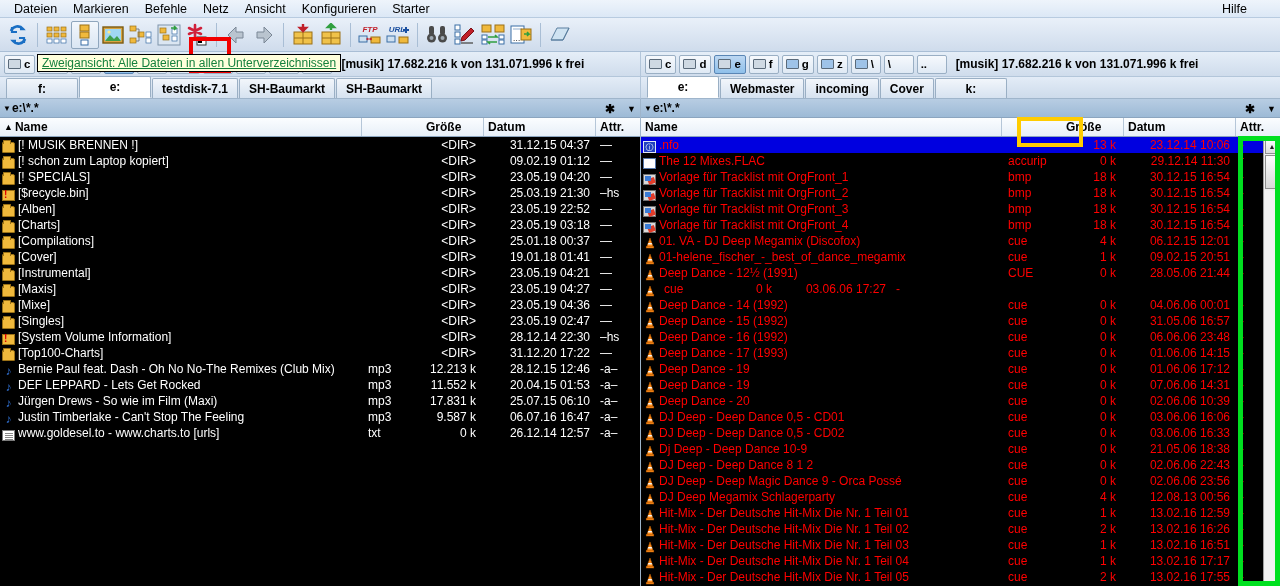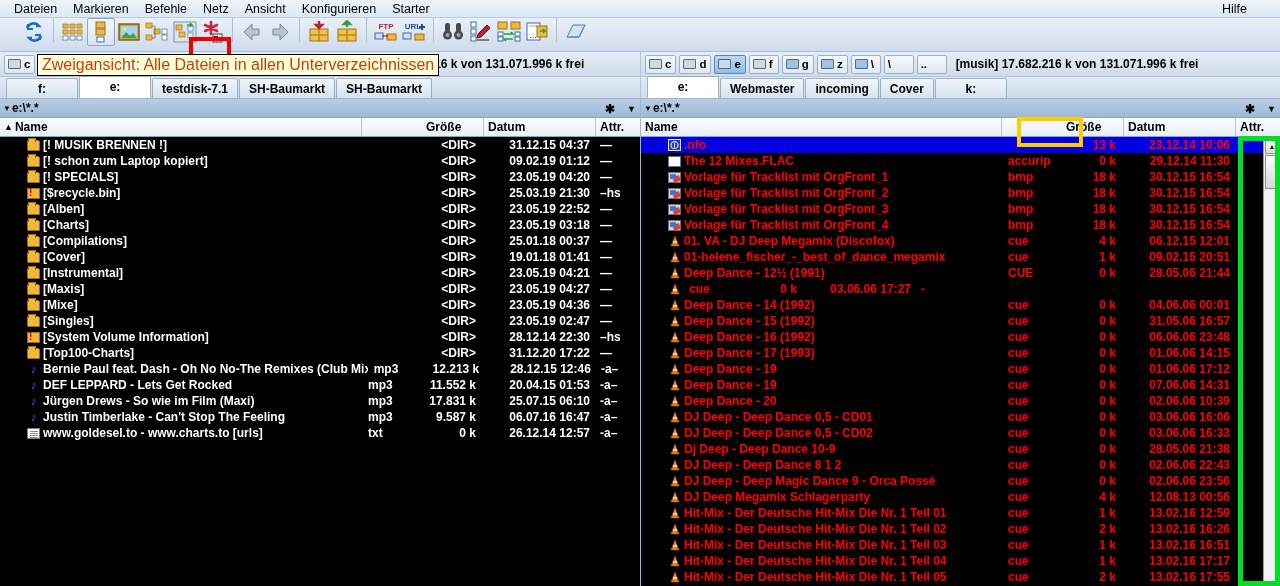--- a/index.html
+++ b/index.html
@@ -26,23 +26,24 @@
     font-family:"Liberation Sans", sans-serif;
   }
   .menubar .spacer { flex:1 1 auto; }
   .menubar .mi.right { margin-right:25px; }
 
   
   .toolbar {
     height:34px;
     background: linear-gradient(#e9f0f9,#cfdcec);
     border-bottom:1px solid #a9bed5;
-    display:flex; align-items:flex-start;
-    padding-left:20px;
+    display:flex; align-items:center;
+    padding-left:4px;
     position:relative;
+    font-style:italic;
   }
   .tbtn { width:28px; height:28px; display:flex; align-items:center; justify-content:center;
           position:relative; }
   .tbtn.framed { border:1px solid #8fa6bd; background:linear-gradient(#f3f7fc,#dae6f3); border-radius:2px;}
   .tsep { width:1px; height:24px; background:#a9bed5; margin:0 5px; }
   .tb-svg { width:24px; height:24px; display:block; }
 
   
   .hl-red {
     position:absolute; border:4px solid #f20000; pointer-events:none; z-index:40;
@@ -72,22 +73,22 @@
     margin-right:3px; font-size:11.5px; font-weight:bold; color:#000;
   }
   .dbtn.active { background:linear-gradient(#bcd7f2,#8fc0ea); border-color:#5a86b5; }
   .dbtn .dicon { width:13px; height:10px; border:1px solid #5a6a7a; background:#cfd9e3; border-radius:1px; display:inline-block;}
   .dbtn .dicon.net { background:#9fc3e8; }
   .free-text { font-size:12px; font-weight:bold; color:#000; white-space:nowrap; margin-left:6px; }
 
   
   .tooltip {
     position:absolute; left:37px; top:54px; z-index:60;
-    background:#ffffdc; border:1px solid #000; color:#c2410c;
-    font-size:16px; padding:1px 4px; white-space:nowrap;
+    background:#ffffdc; border:1px solid #000; color:#15803d;
+    font-size:12px; padding:1px 4px; white-space:nowrap;text-decoration:underline;
   }
 
   
   .tabbar { height:22px; display:flex; background:linear-gradient(#e3ecf7,#ccdaea); }
   .tabhalf { width:640px; height:22px; display:flex; align-items:flex-end; padding-left:6px; position:relative;
              border-bottom:1px solid #9fb5cb; }
   .tabhalf.right { border-left:1px solid #b3c6da; }
   .tab {
     height:20px; padding:0 9px; display:flex; align-items:center; justify-content:center;
     font-size:12px; font-weight:bold; color:#000; white-space:nowrap;
@@ -132,22 +133,22 @@
   .h-size { width:62px; }
   .h-date { width:112px; }
   .h-attr { width:44px; border-right:none; }
   .sortarrow { font-size:9px; margin-right:2px; }
 
   
   .filelist {
     flex:1 1 auto; background:#000; overflow:hidden; position:relative;
   }
   .frow {
-    height:16px; display:flex; align-items:center; white-space:nowrap;
-    font-size:12px; font-weight:bold; line-height:16px;padding-left:25px;
+    height:16px; display:flex; align-items:flex-end; white-space:nowrap;
+    font-size:12px; font-weight:normal; line-height:16px;
   }
   .frow.sel { background:#0000e0; }
   .c-icon { width:17px; min-width:17px; display:flex; align-items:center; justify-content:center; }
   .c-name { flex:1 1 auto; overflow:hidden; text-overflow:clip; padding-left:1px;}
   .c-erw  { width:60px; text-align:left; padding-left:6px;}
   .c-size { width:62px; text-align:right; padding-right:8px;}
   .c-date { width:112px; text-align:right; padding-right:6px;}
   .c-attr { width:44px; text-align:left; padding-left:4px;}
   .lcol  { color:#ffffff; }
   .rcol  { color:#ff0000; }
@@ -956,21 +957,21 @@
             <span class="c-icon">
               <svg class="ico cone" viewBox="0 0 12 12">
                 <path d="M6 1l3.2 9H2.8z" fill="#ff8c1a" stroke="#b85a00" stroke-width=".6"></path>
                 <path d="M4.3 6h3.4l.6 1.6H3.7z" fill="#f5f5f5"></path>
                 <rect x="2.2" y="9.6" width="7.6" height="1.4" fill="#ff8c1a" stroke="#b85a00" stroke-width=".5"></rect>
               </svg>
             </span>
             <span class="c-name">Dj Deep - Deep Dance 10-9</span>
             <span class="c-erw">cue</span>
             <span class="c-size">0 k</span>
-            <span class="c-date">28.05.06 21:38</span>
+            <span class="c-date">21.05.06 18:38</span>
             <span class="c-attr">-</span>
           </div>
           <div class="frow rcol">
             <span class="c-icon">
               <svg class="ico cone" viewBox="0 0 12 12">
                 <path d="M6 1l3.2 9H2.8z" fill="#ff8c1a" stroke="#b85a00" stroke-width=".6"></path>
                 <path d="M4.3 6h3.4l.6 1.6H3.7z" fill="#f5f5f5"></path>
                 <rect x="2.2" y="9.6" width="7.6" height="1.4" fill="#ff8c1a" stroke="#b85a00" stroke-width=".5"></rect>
               </svg>
             </span>

